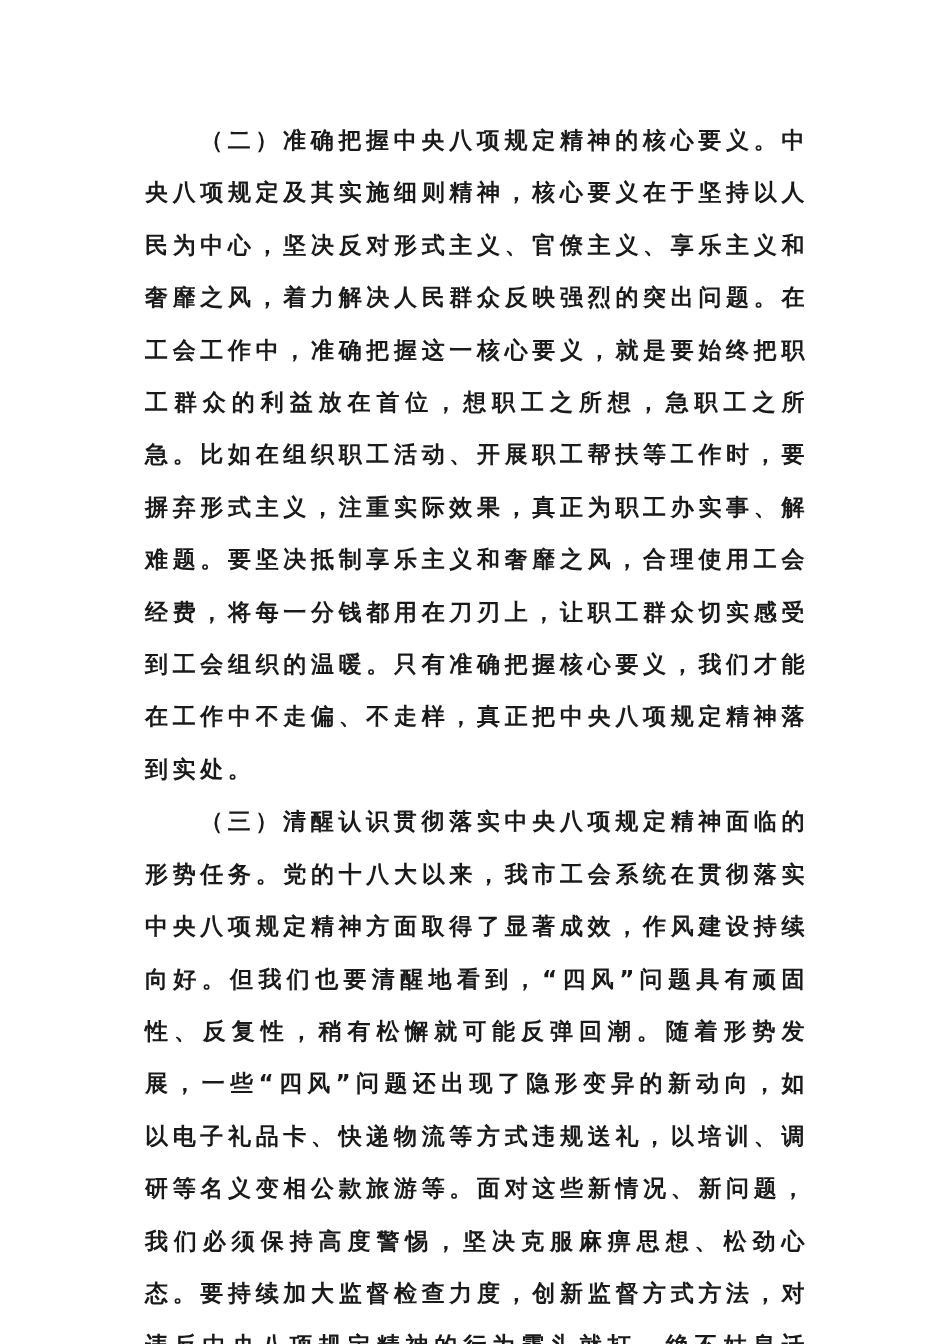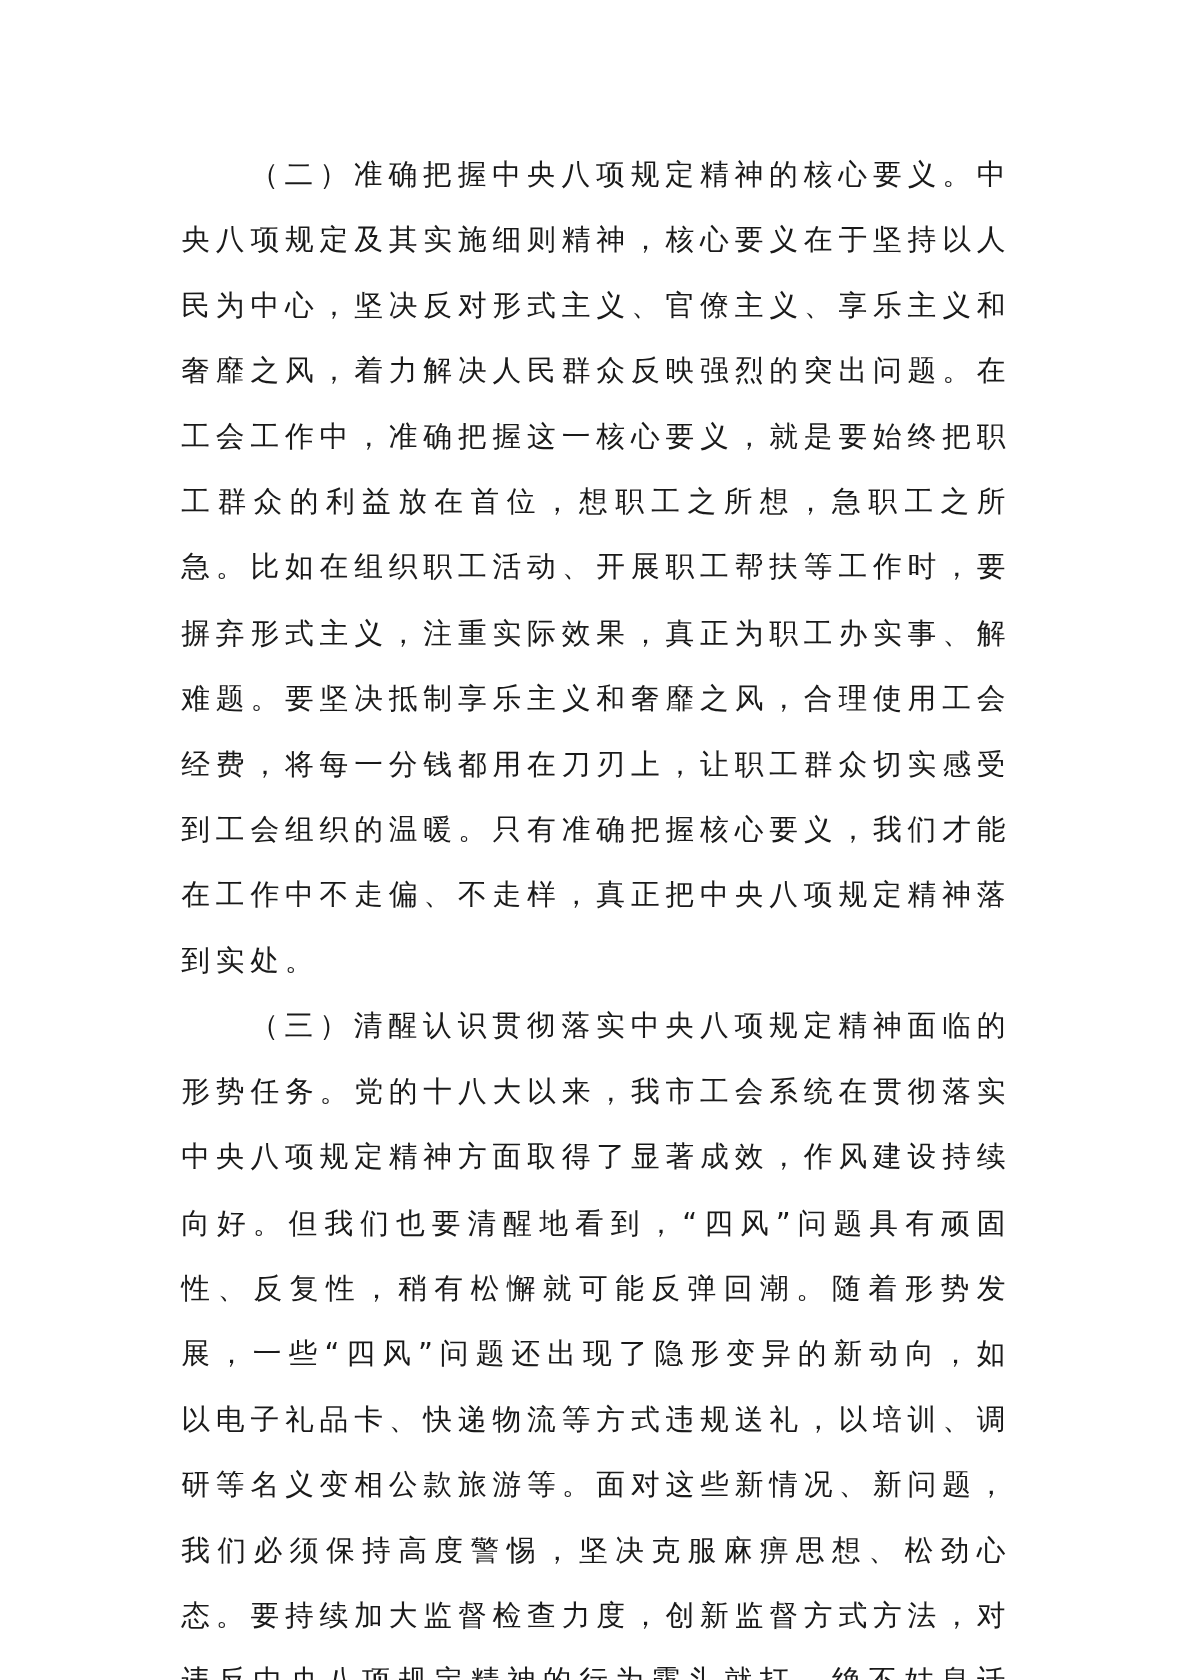--- a/index.html
+++ b/index.html
@@ -22,20 +22,21 @@
       font-family: "DejaVu Sans", "Liberation Sans", sans-serif;
       font-size: 23px;
       line-height: 52.4px;
       letter-spacing: 4.6px;
       text-align: justify;
       text-justify: inter-character;
     }
     .para {
       margin: 0;
       padding: 0;
+      font-weight: bold;
     }
     .indent {
       text-indent: 55px;
     }
   </style>
 </head>
 <body>
 
 <div class="page">
   <p class="para indent">（二）准确把握中央八项规定精神的核心要义。中央八项规定及其实施细则精神，核心要义在于坚持以人民为中心，坚决反对形式主义、官僚主义、享乐主义和奢靡之风，着力解决人民群众反映强烈的突出问题。在工会工作中，准确把握这一核心要义，就是要始终把职工群众的利益放在首位，想职工之所想，急职工之所急。比如在组织职工活动、开展职工帮扶等工作时，要摒弃形式主义，注重实际效果，真正为职工办实事、解难题。要坚决抵制享乐主义和奢靡之风，合理使用工会经费，将每一分钱都用在刀刃上，让职工群众切实感受到工会组织的温暖。只有准确把握核心要义，我们才能在工作中不走偏、不走样，真正把中央八项规定精神落到实处。</p>

